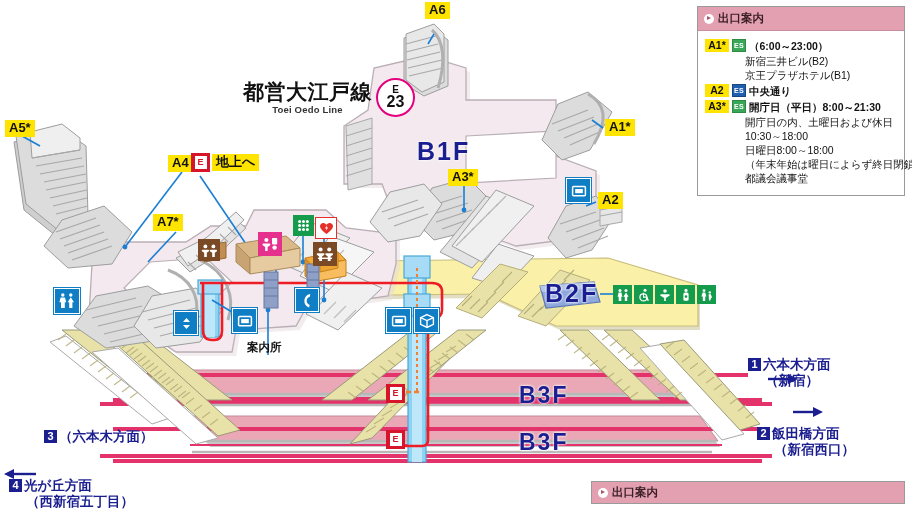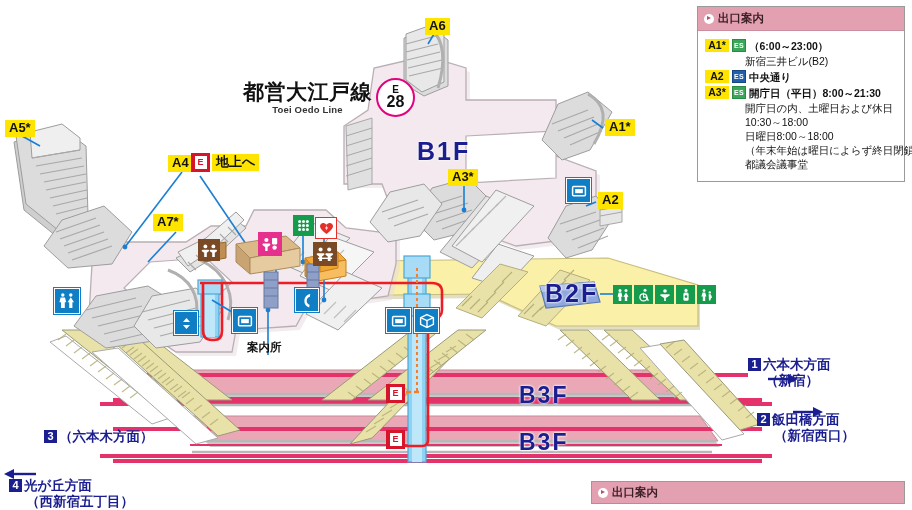--- a/index.html
+++ b/index.html
@@ -733,26 +733,26 @@
     </g>
   </svg>
 
   <div class="abs nosel" id="line-title">
     <div class="tcol">
       <div class="jp">都営大江戸線</div>
       <div class="en">Toei Oedo Line</div>
     </div>
     <div class="line-badge">
       <div class="lb-letter">E</div>
-      <div class="lb-num">28</div>
+      <div class="lb-num">23</div>
     </div>
   </div>
 
   <div class="abs exit-tag nosel" style="left:5px;top:120px;">A5*</div>
-  <div class="abs exit-tag nosel" style="left:425px;top:18px;">A6</div>
+  <div class="abs exit-tag nosel" style="left:425px;top:2px;">A6</div>
   <div class="abs exit-tag nosel" style="left:605px;top:119px;">A1*</div>
   <div class="abs exit-tag nosel" style="left:598px;top:192px;">A2</div>
   <div class="abs exit-tag nosel" style="left:448px;top:169px;">A3*</div>
   <div class="abs exit-tag nosel" style="left:168px;top:155px;">A4</div>
   <div class="abs exit-tag nosel" style="left:153px;top:214px;">A7*</div>
 
   <div class="abs nosel" style="left:191px;top:153px;display:flex;align-items:center;gap:2px;">
     <div class="elev-tag">
       <div class="inner">E</div>
     </div>
@@ -939,21 +939,21 @@
 
   <div class="abs caption nosel" style="left:247px;top:340px;">案内所</div>
 
   <div class="abs nosel" style="left:748px;top:357px;">
     <div class="dir-label">
       <span class="dir-num">1</span><span>六本木方面</span>
     </div>
     <div class="dir-label" style="margin-left:17px;">（新宿）</div>
   </div>
 
-  <div class="abs nosel" style="left:757px;top:412px;">
+  <div class="abs nosel" style="left:757px;top:426px;">
     <div class="dir-label">
       <span class="dir-num">2</span><span>飯田橋方面</span>
     </div>
     <div class="dir-label" style="margin-left:17px;">（新宿西口）</div>
   </div>
 
   <div class="abs nosel" style="left:44px;top:429px;">
     <div class="dir-label">
       <span class="dir-num">3</span><span>（六本木方面）</span>
     </div>
@@ -972,20 +972,21 @@
       <span>出口案内</span>
     </div>
     <div id="legend-body">
 
       <div class="lg-row">
         <span class="lg-tag">A1*</span>
         <span class="lg-es green">ES</span>
         <span class="lg-text">（6:00～23:00）</span>
       </div>
       <div class="lg-sub">新宿三井ビル(B2)</div>
+      <div class="lg-sub">京王プラザホテル(B1)</div>
 
       <div class="lg-row" style="margin-top:2px;">
         <span class="lg-tag">A2</span>
         <span class="lg-es blue">ES</span>
         <span class="lg-text">中央通り</span>
       </div>
 
       <div class="lg-row" style="margin-top:2px;">
         <span class="lg-tag">A3*</span>
         <span class="lg-es green">ES</span>

